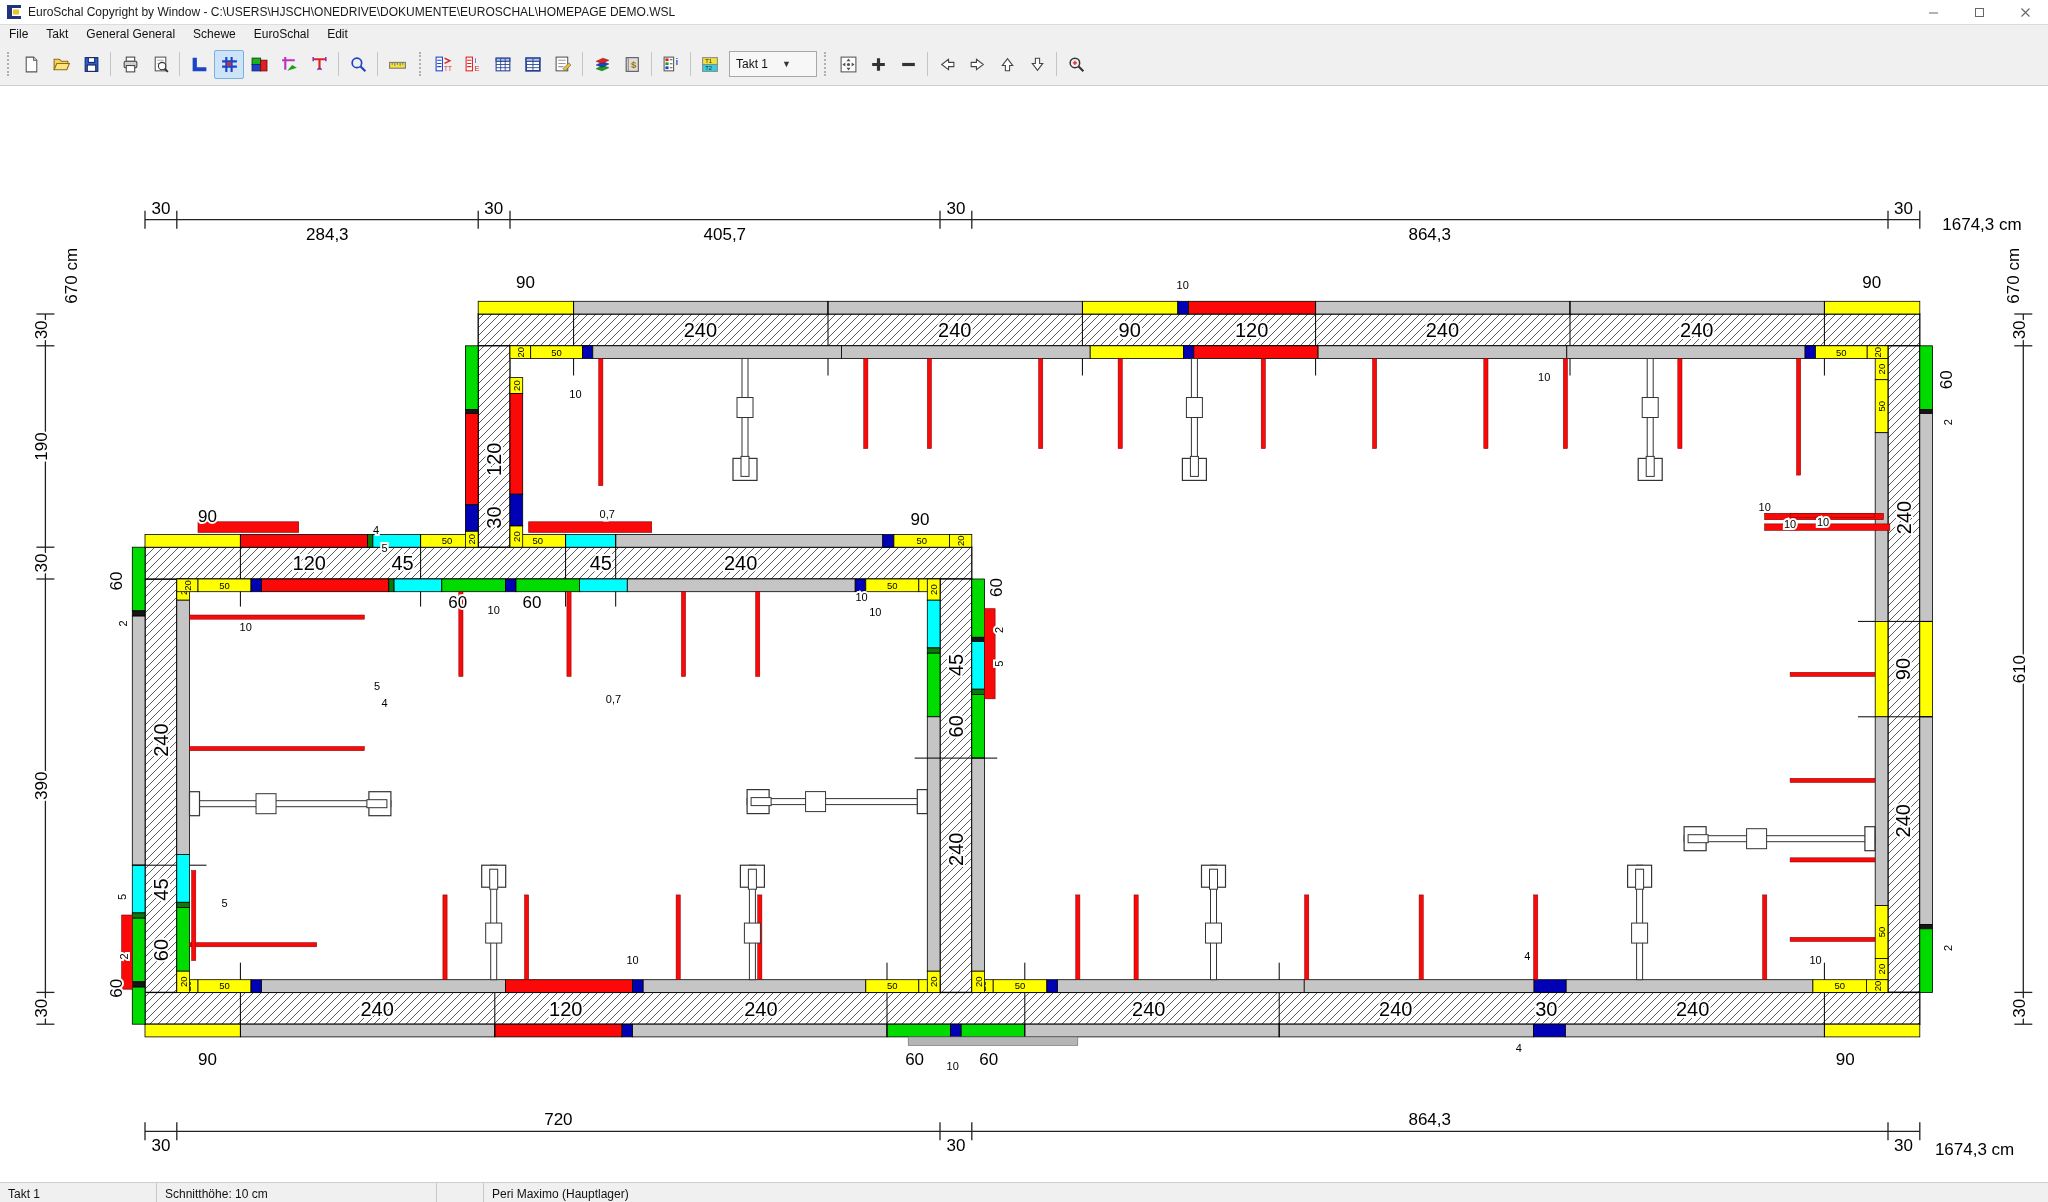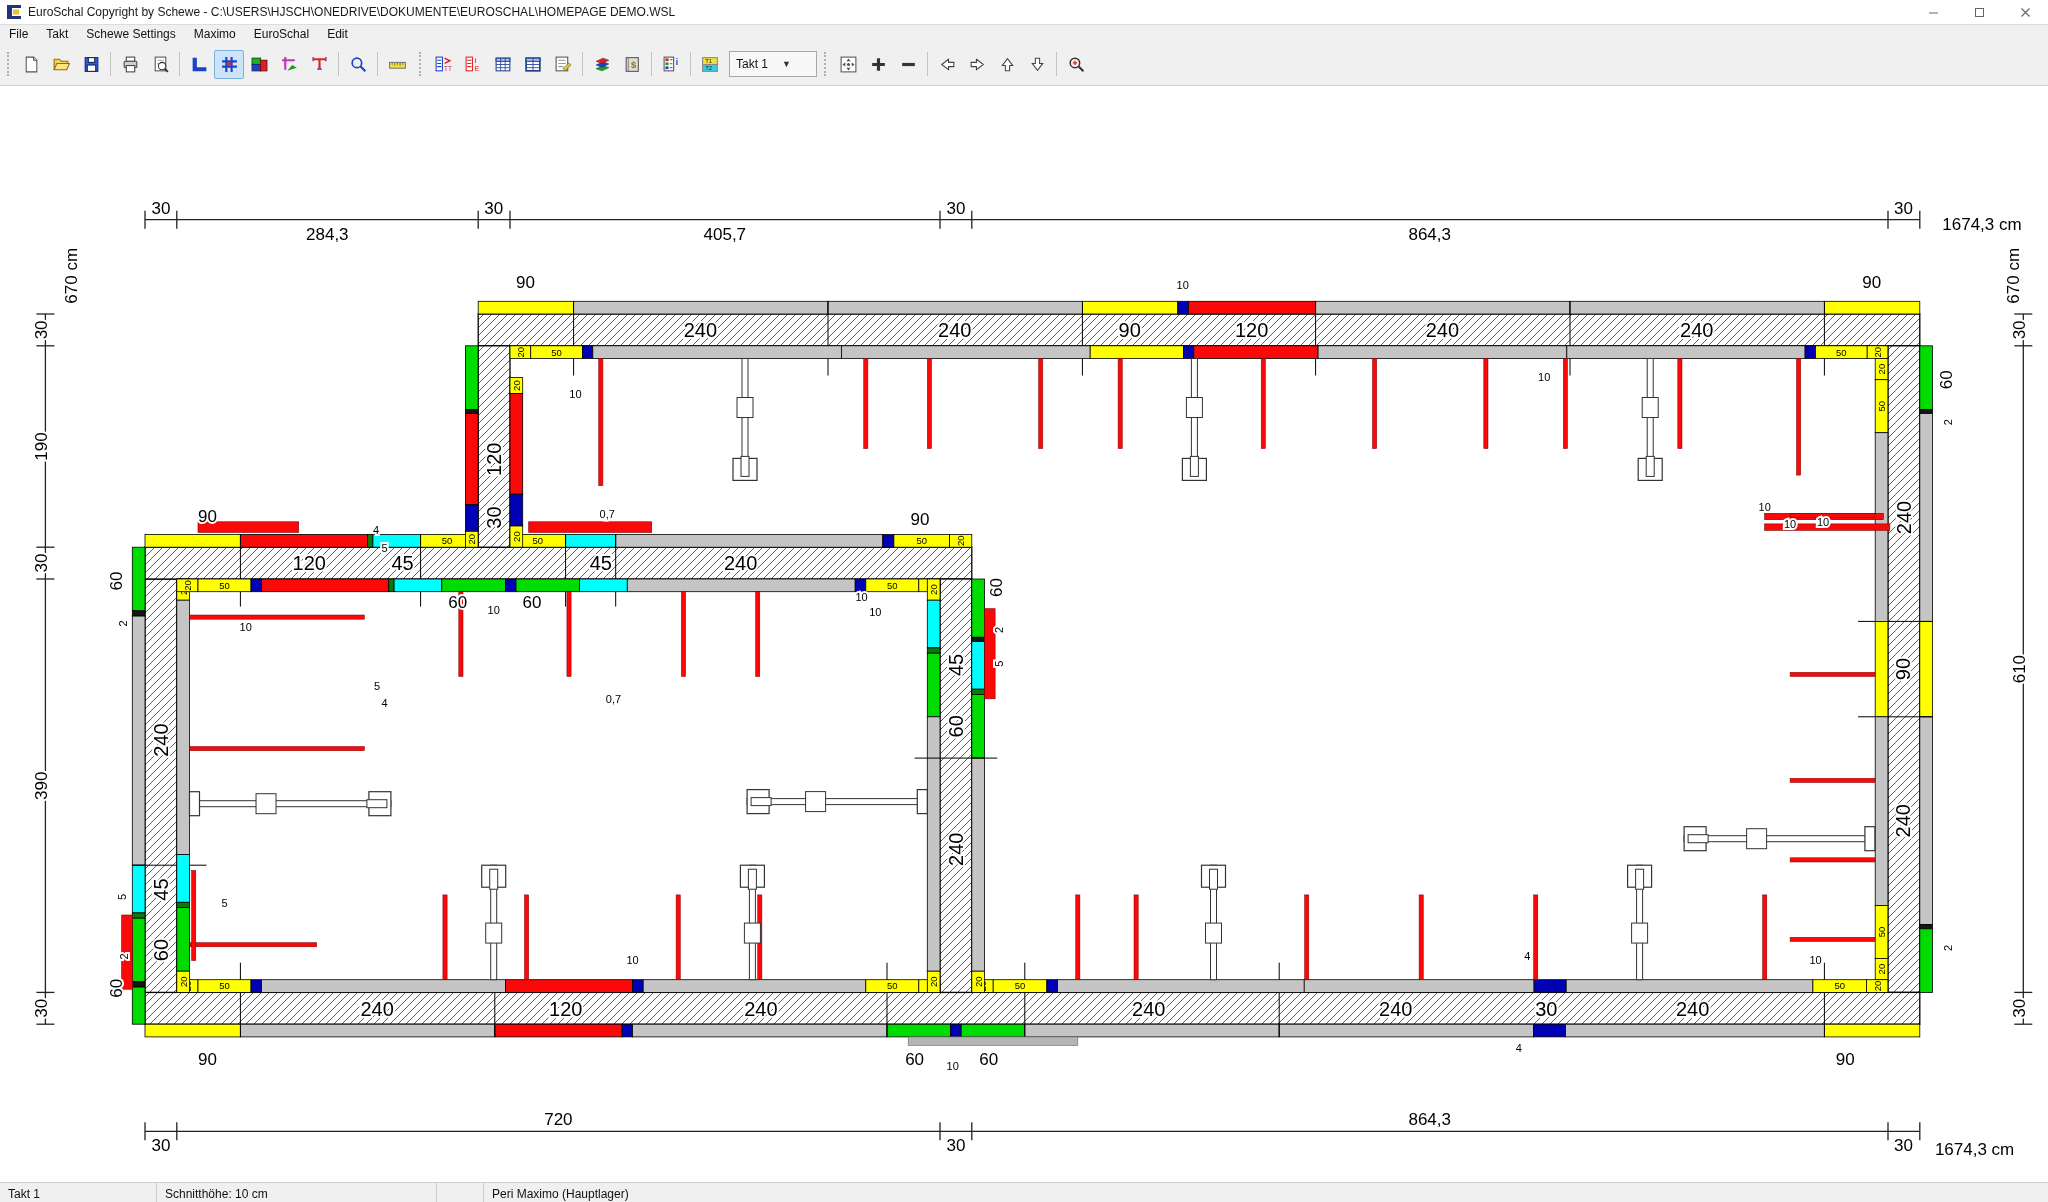--- a/index.html
+++ b/index.html
@@ -27,21 +27,21 @@
 </head>
 <body>
 
 <div class="titlebar">
   <svg class="title-icon" viewBox="0 0 16 16">
       <rect x="1" y="1" width="5" height="14" fill="#23327d"></rect>
       <rect x="6" y="1" width="9" height="3" fill="#23327d"></rect>
       <rect x="6" y="12" width="9" height="3" fill="#23327d"></rect>
       <rect x="7" y="5.5" width="6" height="5" fill="#e8c32a"></rect>
     </svg>
-  <span>EuroSchal Copyright by Schewe - C:\USERS\HJSCH\ONEDRIVE\DOKUMENTE\EUROSCHAL\HOMEPAGE DEMO.WSL</span>
+  <span>EuroSchal Copyright by Window - C:\USERS\HJSCH\ONEDRIVE\DOKUMENTE\EUROSCHAL\HOMEPAGE DEMO.WSL</span>
   <div class="wbtns">
     <div class="wbtn">
         <svg width="11" height="11" viewBox="0 0 11 11">
           <path d="M1 6 H10" stroke="#666" stroke-width="1"></path>
         </svg>
       </div>
     <div class="wbtn">
         <svg width="11" height="11" viewBox="0 0 11 11">
           <rect x="1.5" y="1.5" width="8" height="8" fill="none" stroke="#666"></rect>
         </svg>
@@ -50,22 +50,22 @@
         <svg width="11" height="11" viewBox="0 0 11 11">
           <path d="M1.5 1.5 L9.5 9.5 M9.5 1.5 L1.5 9.5" stroke="#666" stroke-width="1.1"></path>
         </svg>
       </div>
   </div>
 </div>
 
 <div class="menubar" id="menubar">
     <span class="menu-item">File</span>
     <span class="menu-item">Takt</span>
-    <span class="menu-item">Schewe Settings</span>
-    <span class="menu-item">Maximo</span>
+    <span class="menu-item">General General</span>
+    <span class="menu-item">Schewe</span>
     <span class="menu-item">EuroSchal</span>
     <span class="menu-item">Edit</span>
   </div>
 
 <div class="toolbar" id="toolbar">
     <div class="grip"></div>
     <div class="tbtn">
       <svg viewBox="0 0 18 18">
         <path d="M4 2 h7 l3 3 v11 H4 Z" fill="#fff" stroke="#555"></path>
         <path d="M11 2 v3 h3" fill="#ddd" stroke="#555"></path>

